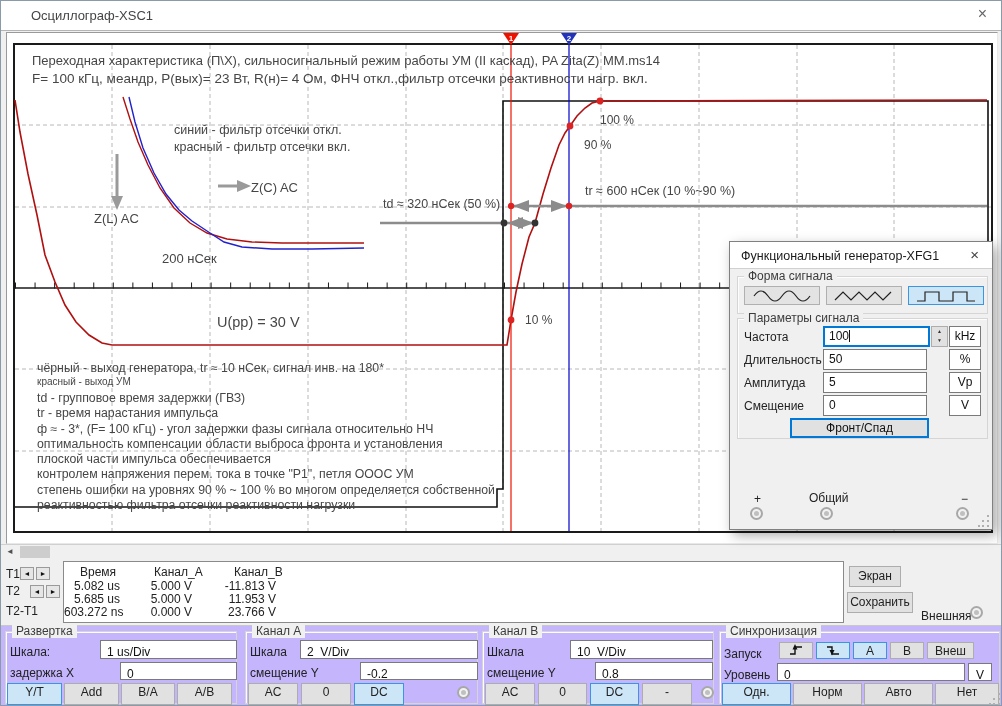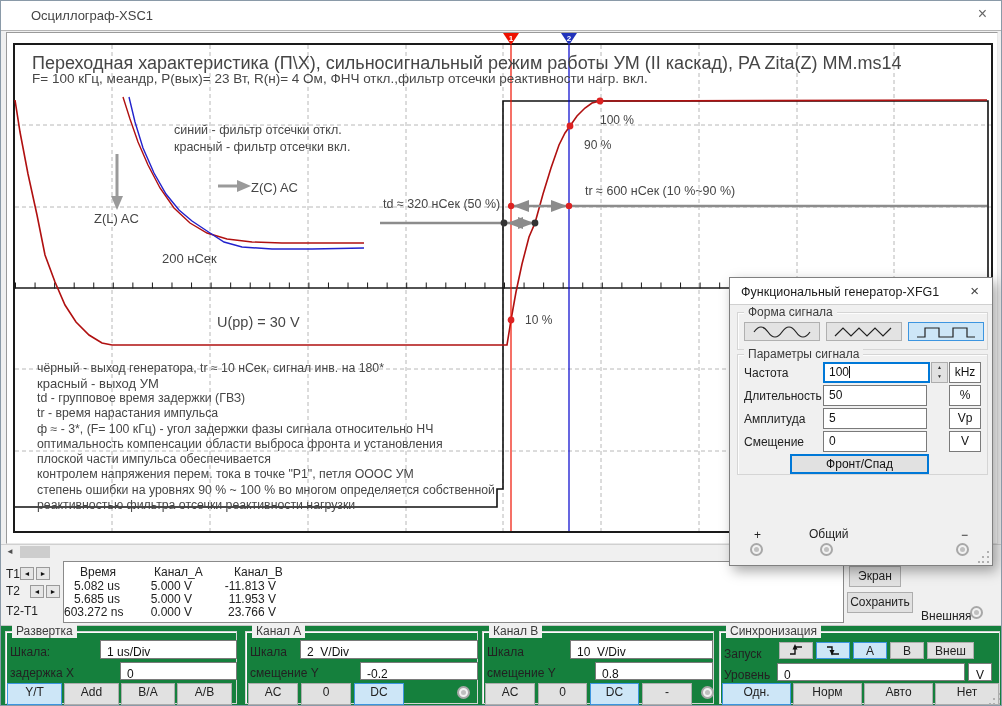--- a/index.html
+++ b/index.html
@@ -20,31 +20,31 @@
   .meas{position:absolute;left:0;top:558px;width:1002px;height:65px;background:#f0f0f0;}
   .tlabel{position:absolute;font-size:12px;color:#222;}
   .abtn{position:absolute;width:14px;height:13px;background:#e6e6e6;border:1px solid #9a9a9a;font-size:7px;color:#111;text-align:center;line-height:11px;}
   .mtable{position:absolute;left:62px;top:2px;width:781px;height:62px;background:#fff;border:1px solid #8a8a8a;font-size:12px;color:#222;}
   .mcell{position:absolute;white-space:pre;}
   .mr{text-align:right;}
   .sbtn{position:absolute;background:#e1e1e1;border:1px solid #adadad;font-size:12px;color:#222;text-align:center;}
   .conn{position:absolute;width:13px;height:13px;border:2px solid #a8a8a8;border-radius:50%;background:#f2f2f2;}
   .conn:after{content:"";position:absolute;left:2px;top:2px;width:5px;height:5px;border-radius:50%;background:#c0c0c0;}
   
-  .controls{position:absolute;left:0;top:624px;width:1002px;height:82px;background:#15803d;border-top:1px solid #c8c8c8;}
+  .controls{position:absolute;left:0;top:624px;width:1002px;height:82px;background:#c4b5fd;border-top:1px solid #c8c8c8;}
   .grp{position:absolute;border:1px solid #d5d5d5;box-shadow:1px 1px 0 #fdfdfd inset;}
   .grp-title{position:absolute;top:-8px;left:6px;background:#f0f0f0;padding:0 4px;font-size:12px;color:#3c3c3c;white-space:nowrap;}
   .lbl{position:absolute;font-size:12px;color:#222;white-space:nowrap;}
   .field{position:absolute;background:#fff;border:1px solid #7a7a7a;font-size:12px;color:#111;padding:4px 6px;white-space:pre;}
   .btn{position:absolute;height:22px;background:#e1e1e1;border:1px solid #adadad;font-size:12px;color:#222;text-align:center;line-height:16px;}
   .btn.sel{background:#cde6f7;border:1px solid #3c95e0;}
   .grip{position:absolute;width:12px;height:12px;}
   .grip i{position:absolute;width:2px;height:2px;background:#b0b0b0;}
   
-  .dialog{position:absolute;left:728px;top:240px;width:264px;height:289px;background:#f0f0f0;border:1px solid #808080;box-shadow:4px 5px 12px rgba(0,0,0,0.35);margin-top:36px;}
+  .dialog{position:absolute;left:728px;top:240px;width:264px;height:289px;background:#f0f0f0;border:1px solid #808080;box-shadow:4px 5px 12px rgba(0,0,0,0.35);}
   .dialog .dtitle{position:absolute;left:11px;top:7px;font-size:12.5px;color:#1a1a1a;}
   .dialog .dclose{position:absolute;right:8px;top:4px;font-size:15px;color:#444;padding:0 5px;}
   .wavebtn{position:absolute;top:44px;width:76px;height:19px;background:#e3e3e3;border:1px solid #b0b0b0;display:flex;align-items:center;justify-content:center;}
   .wavebtn.sel{background:#cde6f7;border:1px solid #3c95e0;}
   .drow-lbl{position:absolute;font-size:12px;color:#222;}
   .dinput{position:absolute;width:104px;height:21px;background:#fff;border:1px solid #7a7a7a;font-size:12px;color:#111;padding:2px 5px;}
   .dinput.focus{width:107px;border:2px solid #0078d7;padding:1px 4px;}
   .caret{display:inline-block;width:1px;height:12px;background:#111;vertical-align:-2px;}
   .dunit{position:absolute;left:219px;width:32px;height:21px;background:#fff;border:1px solid #7a7a7a;font-size:12px;color:#111;text-align:center;line-height:19px;}
   .spin{position:absolute;left:201px;width:17px;height:21px;border:1px solid #adadad;background:#e1e1e1;}
@@ -125,35 +125,35 @@
         <circle cx="504" cy="173" r="3.2"></circle>
           <circle cx="562" cy="173" r="3.2"></circle>
       </g>
       <g fill="#333">
         <circle cx="497" cy="190" r="3.4"></circle>
           <circle cx="528" cy="190" r="3.4"></circle>
       </g>
     </svg>
 
     
-    <div class="ann" style="left:25px;top:20px;font-size:18px">Переходная характеристика (П\Х), сильносигнальный режим работы УМ (II каскад), PA Zita(Z) MM.ms14</div>
+    <div class="ann" style="left:25px;top:20px;font-size:13px">Переходная характеристика (П\Х), сильносигнальный режим работы УМ (II каскад), PA Zita(Z) MM.ms14</div>
     <div class="ann" style="left:25px;top:38px;font-size:13.5px">F= 100 кГц, меандр, P(вых)= 23 Вт, R(н)= 4 Ом, ФНЧ откл.,фильтр отсечки реактивности нагр. вкл.</div>
     <div class="ann" style="left:167px;top:90px;font-size:12.5px">синий - фильтр отсечки откл.</div>
     <div class="ann" style="left:167px;top:107px;font-size:12.5px">красный - фильтр отсечки вкл.</div>
     <div class="ann" style="left:244px;top:147px;font-size:13px">Z(C) AC</div>
     <div class="ann" style="left:87px;top:178px;font-size:13px">Z(L) AC</div>
     <div class="ann" style="left:155px;top:218px;font-size:13px">200 нСек</div>
     <div class="ann" style="left:376px;top:164px;font-size:12.5px">td ≈ 320 нСек (50 %)</div>
     <div class="ann" style="left:578px;top:151px;font-size:12.5px">tr ≈ 600 нСек (10 %~90 %)</div>
     <div class="ann" style="left:593px;top:80px;font-size:12px">100 %</div>
     <div class="ann" style="left:577px;top:105px;font-size:12px">90 %</div>
     <div class="ann" style="left:518px;top:280px;font-size:12px">10 %</div>
     <div class="ann" style="left:210px;top:281px;font-size:14.5px">U(pp) = 30 V</div>
     <div class="ann" style="left:30px;top:328px;font-size:12.3px">чёрный - выход генератора, tr ≈ 10 нСек, сигнал инв. на 180*</div>
-    <div class="ann" style="left:30px;top:343px;font-size:13px">красный - выход УМ</div>
+    <div class="ann" style="left:30px;top:343px;font-size:10px">красный - выход УМ</div>
     <div class="ann" style="left:30px;top:358px;font-size:12.3px">td - групповое время задержки (ГВЗ)</div>
     <div class="ann" style="left:30px;top:373px;font-size:12.3px">tr - время нарастания импульса</div>
     <div class="ann" style="left:30px;top:389px;font-size:12.3px">ф ≈ - 3*, (F= 100 кГц) - угол задержки фазы сигнала относительно НЧ</div>
     <div class="ann" style="left:30px;top:404px;font-size:12.3px">оптимальность компенсации области выброса фронта и установления</div>
     <div class="ann" style="left:30px;top:419px;font-size:12.3px">плоской части импульса обеспечивается</div>
     <div class="ann" style="left:30px;top:434px;font-size:12.3px">контролем напряжения перем. тока в точке "P1", петля ОООС УМ</div>
     <div class="ann" style="left:30px;top:450px;font-size:12.3px">степень ошибки на уровнях 90 % ~ 100 % во многом определяется собственной</div>
     <div class="ann" style="left:30px;top:465px;font-size:12.3px">реактивностью фильтра отсечки реактивности нагрузки</div>
   </div>
 

